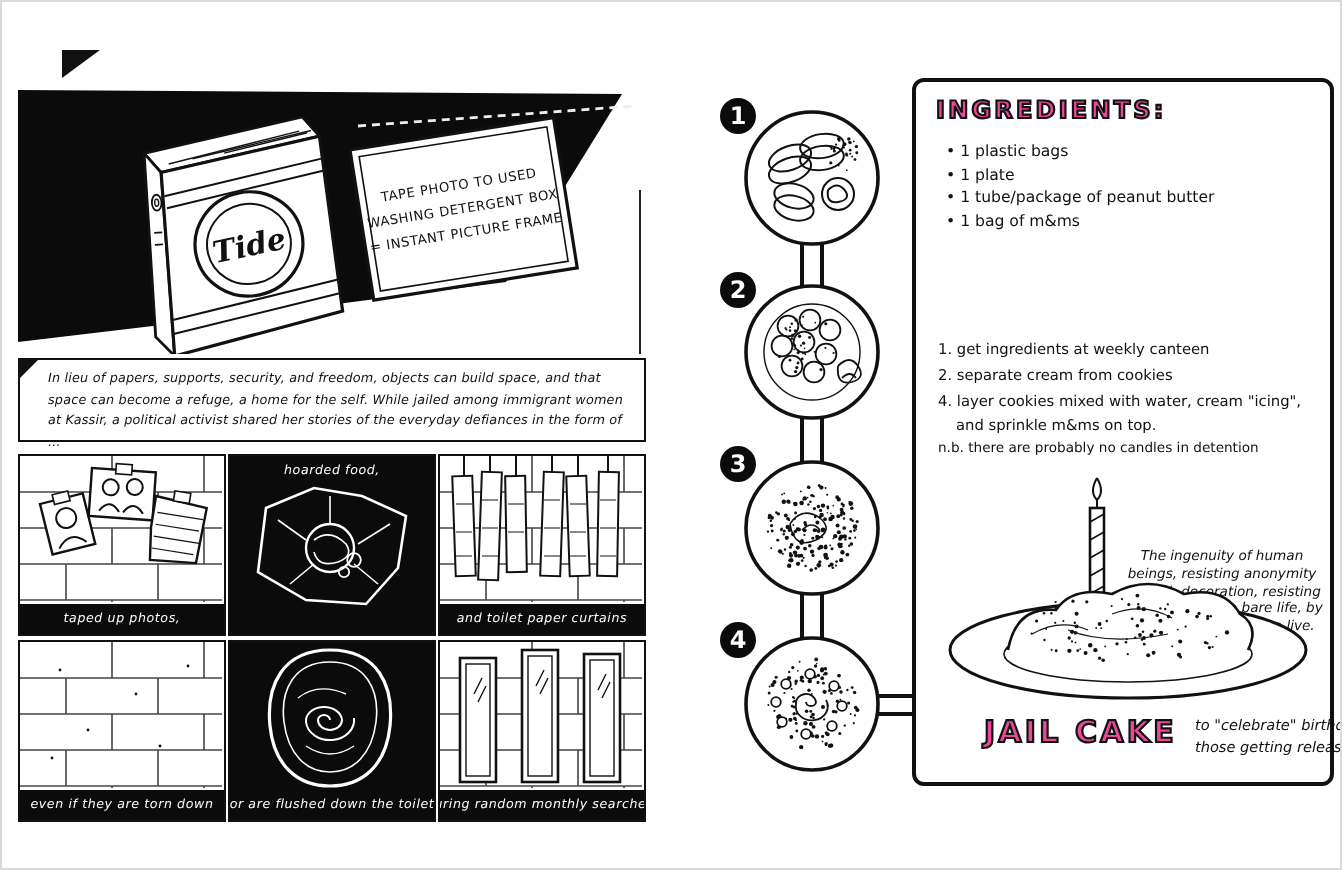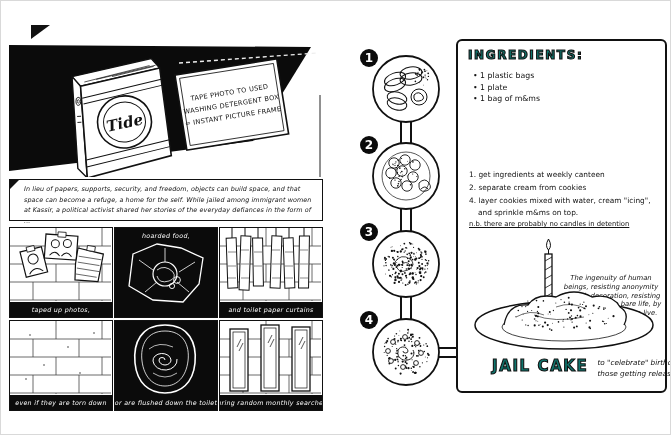--- a/index.html
+++ b/index.html
@@ -19,27 +19,27 @@
   .panel.dark{background:#0b0b0b;}
   .panel svg{position:absolute;left:0;top:0;}
   .cap{position:absolute;left:0;right:0;bottom:0;height:15px;background:#0b0b0b;color:#fff;
        font-style:italic;font-size:6.3px;display:flex;align-items:center;justify-content:center;
        letter-spacing:.3px;white-space:nowrap;}
   .cap.top{top:0;bottom:auto;background:transparent;}
   
   .steps{position:absolute;left:352px;top:36px;width:104px;height:366px;}
   .frame{position:absolute;left:455px;top:38px;width:211px;height:354px;border:2px solid #111;
          border-radius:6px;box-sizing:border-box;background:#fff;}
-  .hollow{color:#0f766e;-webkit-text-stroke:1.1px #111;font-weight:800;letter-spacing:1.6px;}
+  .hollow{color:#ec4899;-webkit-text-stroke:1.1px #111;font-weight:800;letter-spacing:1.6px;}
   @supports not (-webkit-text-stroke:1px #000){.hollow{color:#111;}}
   .ftitle{position:absolute;font-size:12px;}
   .flist{position:absolute;font-size:7.8px;line-height:11.5px;white-space:nowrap;}
   .dlist{position:absolute;font-size:7.4px;line-height:13px;white-space:nowrap;margin-top:19px;}
   .dlist .wrap2{padding-left:9px;line-height:11px;}
-  .note{font-size:6.8px;line-height:12px;text-decoration:underline;}
+  .note{font-size:6.8px;line-height:12px;}
   .quote{position:absolute;left:100px;top:192px;width:106px;font-size:6.8px;line-height:8.8px;
          font-style:italic;text-align:center;margin-top:41px;}
   .cakezone{position:absolute;left:6px;top:196px;}
   .jailrow{position:absolute;left:34px;top:316px;display:flex;gap:9px;align-items:flex-start;}
   .jailrow .jt{font-size:15px;white-space:nowrap;}
   .jailrow .jc{width:124px;font-size:7.3px;line-height:11px;font-style:italic;}
 </style>
 </head>
 <body>
 
@@ -692,20 +692,21 @@
       <text x="16" y="199" text-anchor="middle" font-size="12" font-weight="bold" fill="#fff">3</text>
       <text x="16" y="287" text-anchor="middle" font-size="12" font-weight="bold" fill="#fff">4</text>
     </g>
   </svg>
 
   <div class="frame">
     <div class="ftitle hollow" style="left:10px;top:7px">INGREDIENTS:</div>
     <div class="flist" style="left:15px;top:29px">
       <div>• 1 plastic bags</div>
       <div>• 1 plate</div>
+      <div>• 1 tube/package of peanut butter</div>
       <div>• 1 bag of m&amp;ms</div>
     </div>
     <div class="dlist" style="left:11px;top:108px">
       <div>1. get ingredients at weekly canteen</div>
       <div>2. separate cream from cookies</div>
       <div>4. layer cookies mixed with water, cream "icing",</div>
       <div class="wrap2">and sprinkle m&amp;ms on top.</div>
       <div class="note">n.b. there are probably no candles in detention</div>
     </div>
     <div class="quote">The ingenuity of human beings, resisting anonymity through decoration, resisting being reduced to bare life, by simply finding ways to live.</div>

